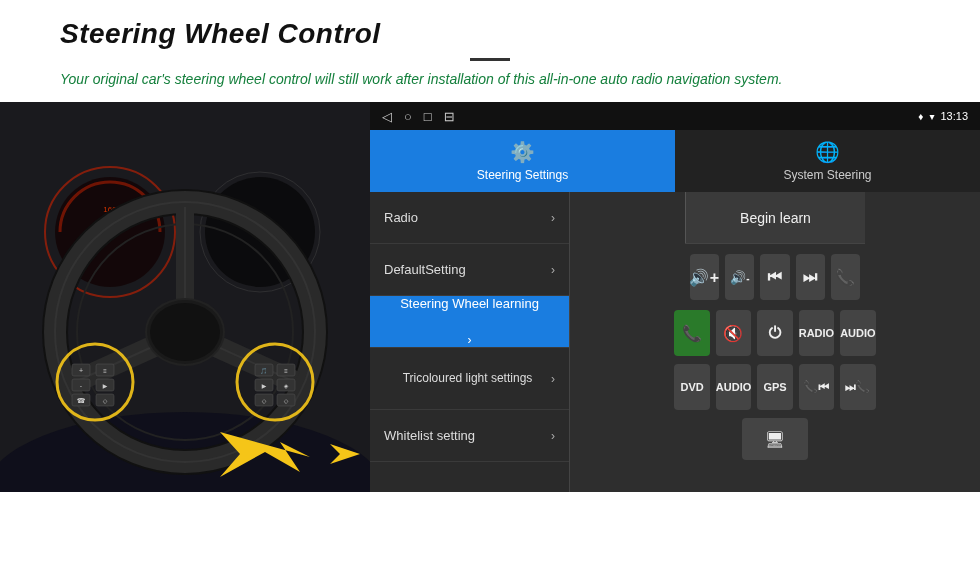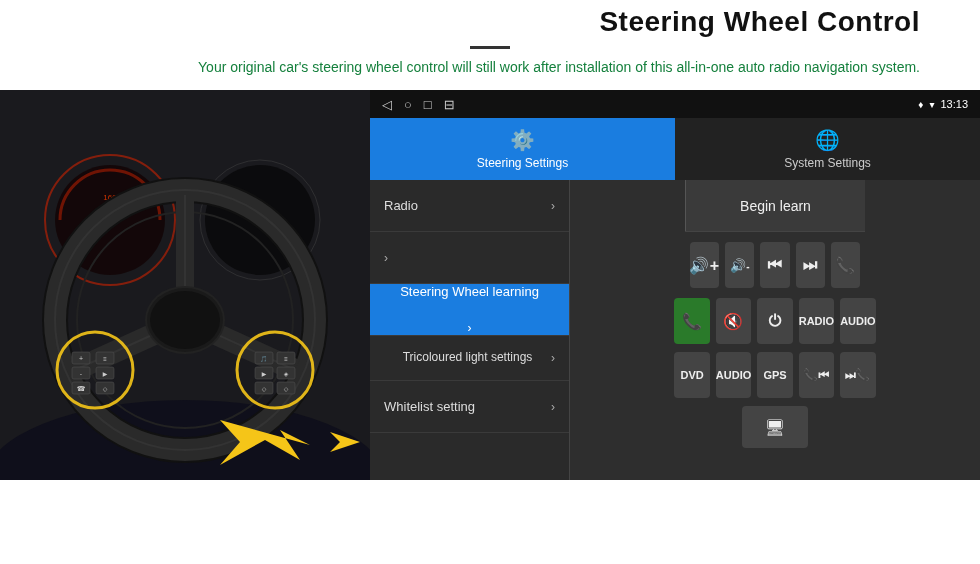--- a/index.html
+++ b/index.html
@@ -6,22 +6,23 @@
     body {
       width: 980px;
       height: 564px;
       font-family: Arial, sans-serif;
       background: #fff;
       overflow: hidden;
     }
 
     
     .header {
-      text-align: right;
-      padding: 6px 60px 12px;
+      text-align: left;
+      padding: 18px 60px 12px;
+      font-style: italic;
     }
     .header h1 {
       font-size: 28px;
       font-weight: 900;
       color: #111;
       letter-spacing: 0.5px;
     }
     .header-divider {
       width: 40px;
       height: 3px;
@@ -139,21 +140,21 @@
       cursor: pointer;
       color: #ddd;
       font-size: 13px;
     }
     .menu-item.active {
       background: #1a7de0;
       color: #fff;
       flex-direction: column;
     }
     .menu-item.tall {
-      height: 45px;
+      height: 62px;
       flex-direction: row;
       align-items: center;
     }
     .menu-item-text {
       flex: 1;
     }
     .chevron {
       color: #aaa;
       font-size: 12px;
     }
@@ -349,32 +350,33 @@
       </div>
     </div>
 
     <div class="tab-bar">
       <div class="tab active">
         <span class="tab-icon">⚙️</span>
         <span>Steering Settings</span>
       </div>
       <div class="tab">
         <span class="tab-icon">🌐</span>
-        <span>System Settings</span>
+        <span>System Steering</span>
       </div>
     </div>
 
     <div class="settings-content">
 
       <div class="settings-menu">
         <div class="menu-item">
           <span class="menu-item-text">Radio</span>
           <span class="chevron">›</span>
         </div>
         <div class="menu-item">
+          <span class="menu-item-text">DefaultSetting</span>
           <span class="chevron">›</span>
         </div>
         <div class="menu-item active">
           <span class="menu-item-text">Steering Wheel learning</span>
           <span class="chevron">›</span>
         </div>
         <div class="menu-item tall" style="align-items:center; text-align:center;">
           <span class="menu-item-text" style="font-size:12px; line-height:1.3;">Tricoloured light settings</span>
           <span class="chevron">›</span>
         </div>

